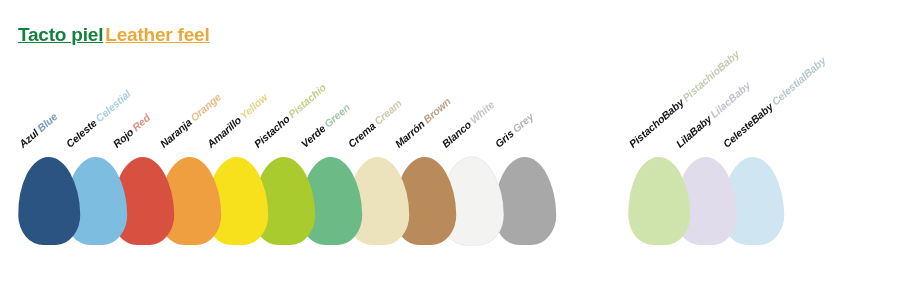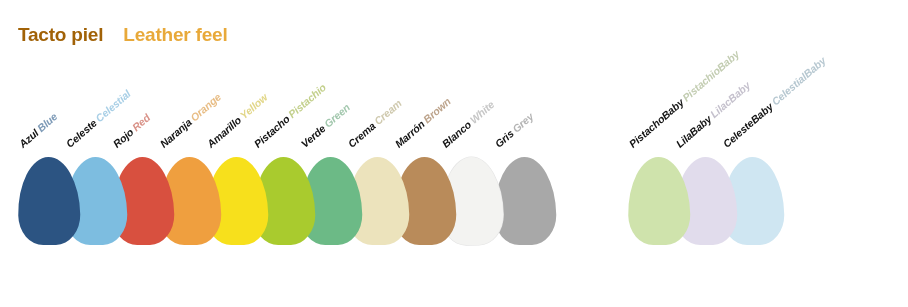--- a/index.html
+++ b/index.html
@@ -25,21 +25,21 @@
   .title-block {
     position: absolute;
     left: 18px;
     top: 24px;
     font-size: 19px;
     font-weight: bold;
     letter-spacing: -0.2px;
     white-space: nowrap;
   }
   .title-es { color: #1c1c1c; }
-  .title-en { color: #e8a93a; margin-left: 20px; }
+  .title-en { color: #e8a93a; margin-left: 2px; text-decoration: underline; }
 
   
   .group {
     position: absolute;
     top: 0;
     height: 307px;
   }
   #group-standard { left: 0px;  width: 620px; }
   #group-baby     { left: 620px; width: 288px; }
 
@@ -80,21 +80,21 @@
   .label .en { margin-left: 2.5px; font-weight: bold; }
 
   .label.baby { font-size: 10.5px; }
 </style>
 </head>
 <body>
 
 <div id="page">
 
   <div class="title-block">
-    <span class="title-es" style="color: #a16207;">Tacto piel</span><span class="title-en" style="color: rgb(232, 169, 58);">Leather feel</span>
+    <span class="title-es" style="color: #15803d; text-decoration: underline;">Tacto piel</span><span class="title-en" style="color: rgb(232, 169, 58);">Leather feel</span>
   </div>
 
   <div class="group" id="group-standard">
       <div class="swatch-wrap" style="left: 18px; z-index: 12;">
         <div class="blob pick" style="background: rgb(44, 84, 130);"></div>
       </div>
       <div class="label" style="left: 24px; bottom: 158px; z-index: 50;"><span class="es">Azul</span><span class="en" style="color: rgb(125, 154, 183);">Blue</span></div>
       <div class="swatch-wrap" style="left: 65px; z-index: 11;">
         <div class="blob pick" style="background: rgb(125, 189, 224);"></div>
       </div>

